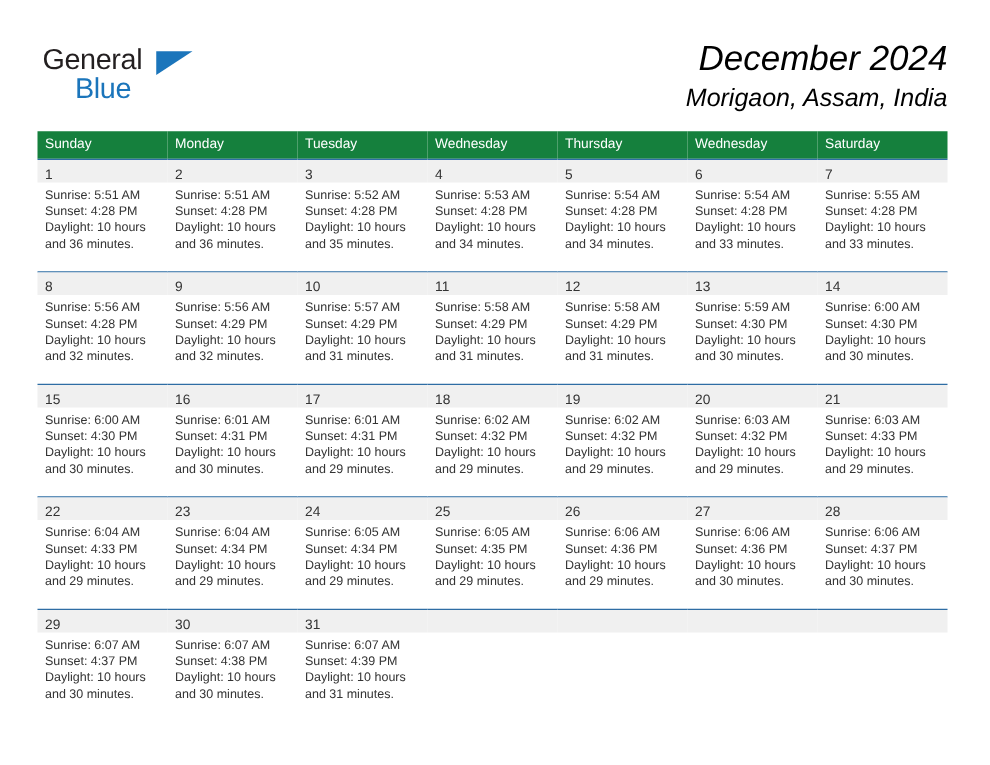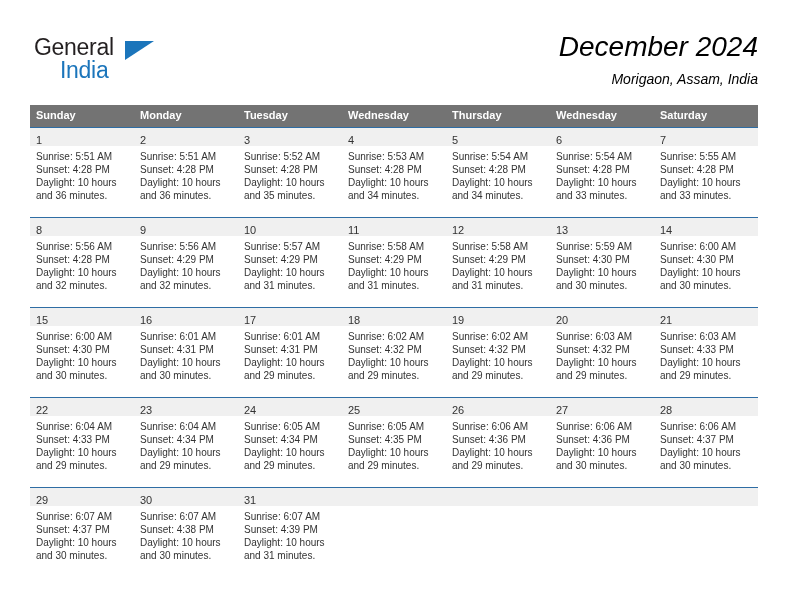--- a/index.html
+++ b/index.html
@@ -75,42 +75,42 @@
     font-style: italic;
   }
   .cal-title {
     font-size: 28px;
     line-height: 34px;
     color: #000000;
     font-weight: normal;
     white-space: nowrap;
   }
   .cal-subtitle {
-    font-size: 14px;
+    font-size: 20px;
     line-height: 20px;
     margin-top: 5px;
     color: #000000;
     white-space: nowrap;
   }
 
   
   .calendar {
     position: absolute;
     left: 30px;
     top: 105px;
     width: 728px;
     border-collapse: collapse;
     table-layout: fixed;
   }
 
   .calendar th {
-    background: #737373;
+    background: #15803d;
     color: #ffffff;
     font-size: 11px;
-    font-weight: bold;
+    font-weight: normal;
     text-align: left;
     padding: 4px 0 5px 6px;
     height: 11px;
     line-height: 13px;
     border: none;
   }
 
   .calendar td {
     vertical-align: top;
     padding: 0;
@@ -156,21 +156,21 @@
 </head>
 <body>
 
 <div class="page">
 
   <div class="header">
 
     <div class="logo">
       <span class="logo-general">General</span>
       <span class="logo-triangle"></span>
-      <span class="logo-blue">India</span>
+      <span class="logo-blue">Blue</span>
     </div>
 
     <div class="title-block">
       <div class="cal-title">December 2024</div>
       <div class="cal-subtitle">Morigaon, Assam, India</div>
     </div>
 
   </div>
 
   <table class="calendar">

